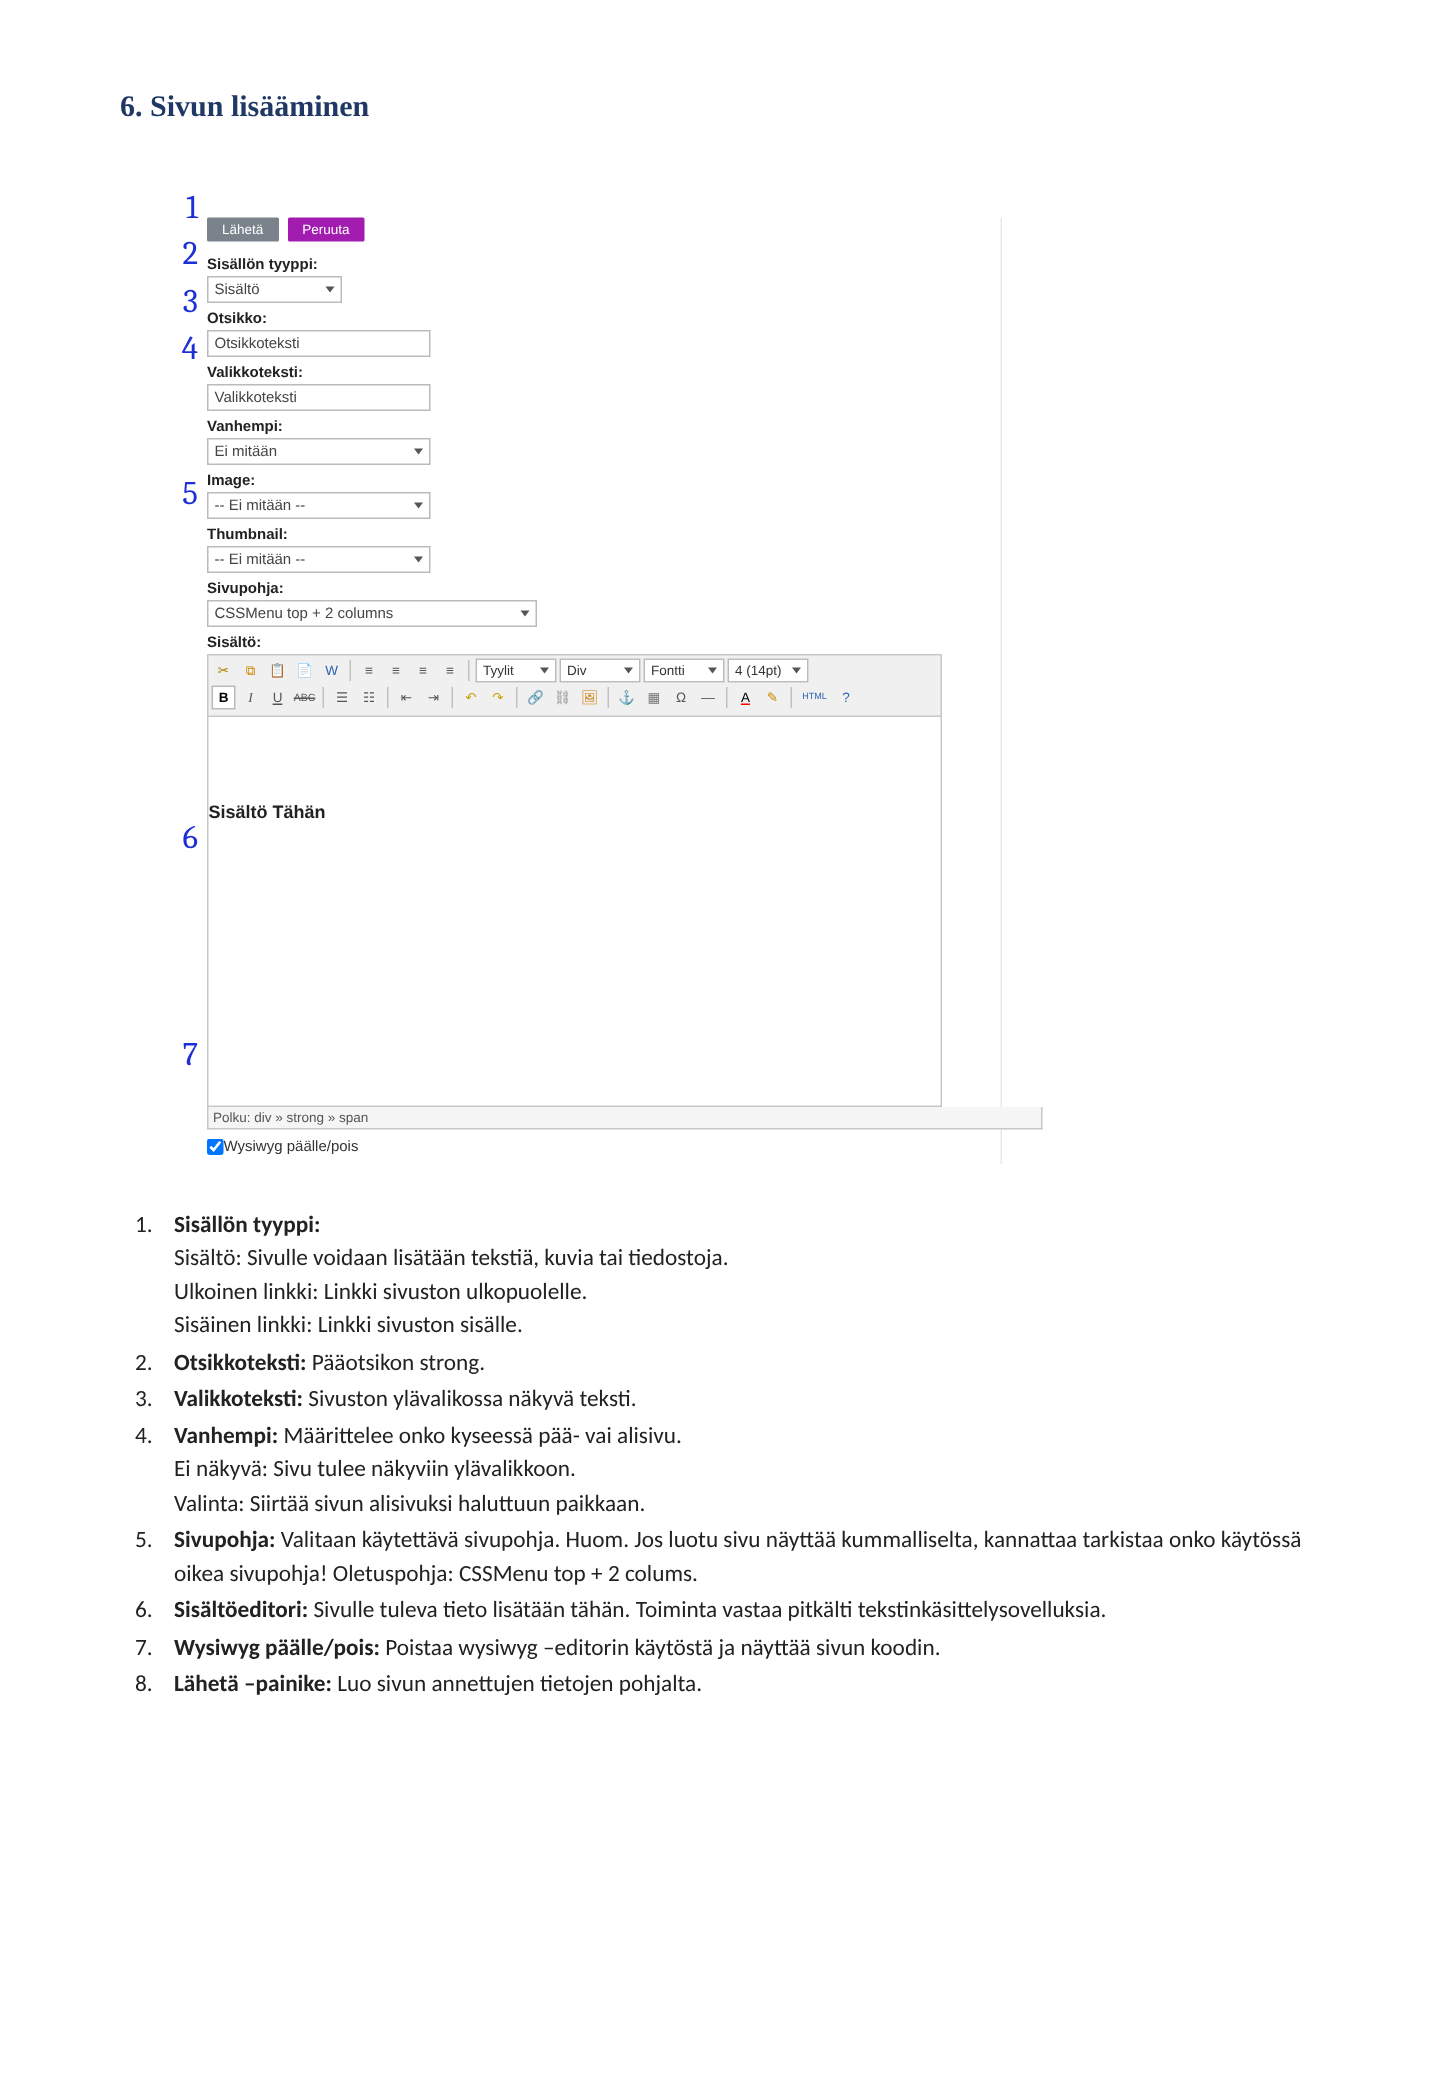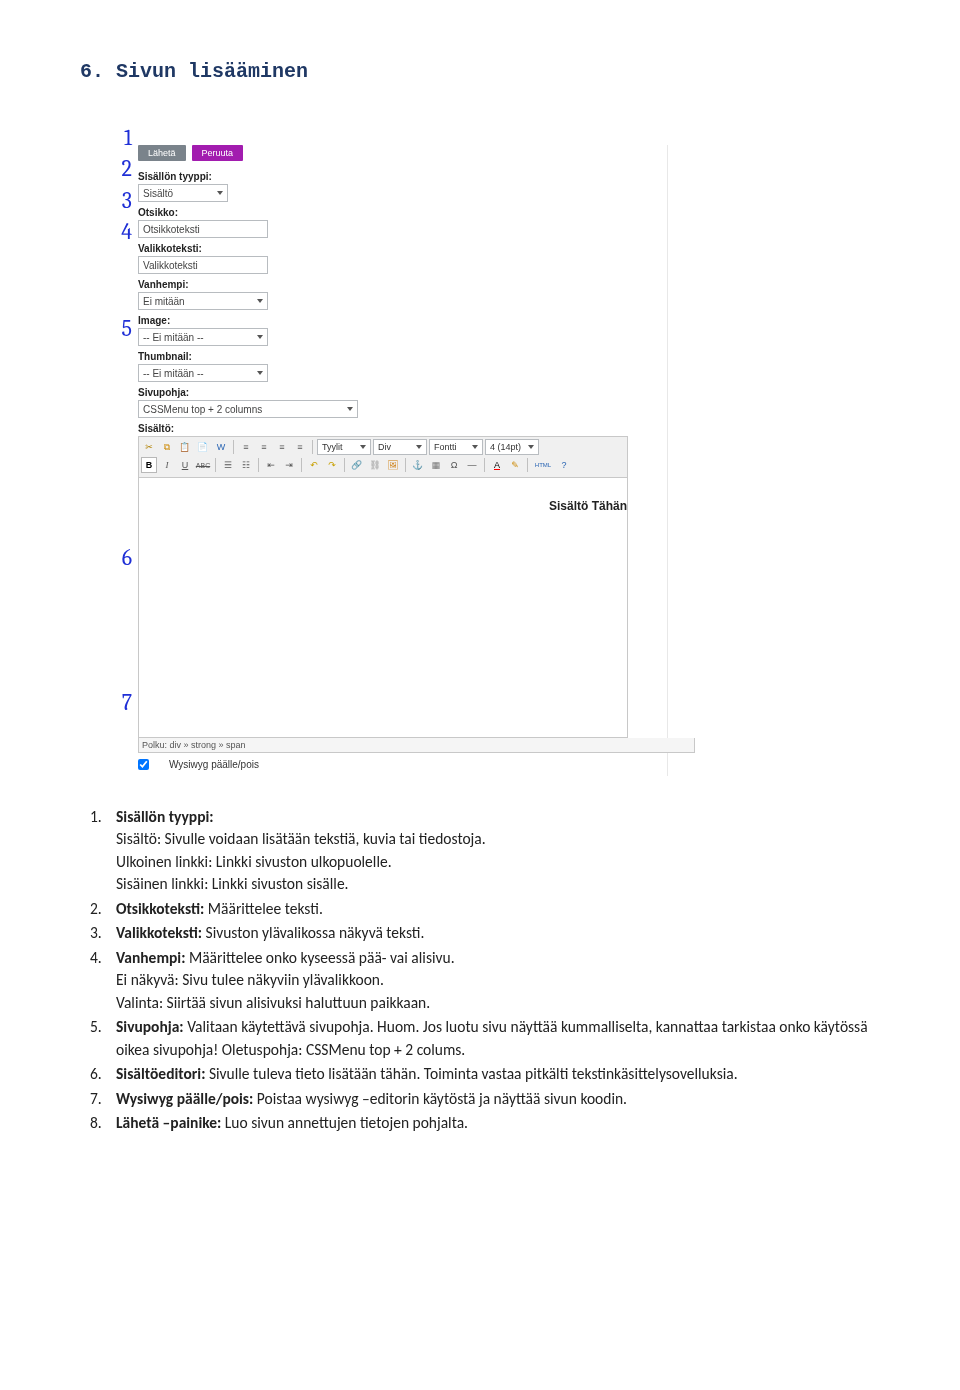--- a/index.html
+++ b/index.html
@@ -5,21 +5,21 @@
   * { box-sizing: border-box; margin: 0; padding: 0; }
   body {
     font-family: Calibri, "Segoe UI", Arial, sans-serif;
     font-size: 15px;
     color: #222;
     background: #fff;
     width: 960px;
     padding: 60px 80px 60px 80px;
   }
   h1.section-title {
-    font-family: Liberation Mono, monospace;
+    font-family: Liberation Serif, serif;
     color: #1f3864;
     font-size: 20px;
     font-weight: bold;
     margin-bottom: 18px;
   }
   
   .screenshot-wrap {
     display: flex;
     align-items: flex-start;
     margin-left: 30px;
@@ -68,21 +68,21 @@
   }
   .sel::after {
     content:"";
     width:0;height:0;
     border-left:3px solid transparent;
     border-right:3px solid transparent;
     border-top:4px solid #555;
     margin-left:6px;
   }
   .w-small { width:90px; }
-  .w-med { width:130px; }
+  .w-med { width:149px; }
   .w-lg { width:220px; }
   .toolbar {
     border:1px solid #c8c8c8;
     background:#f0f0f0;
     padding:2px;
     width:490px;
   }
   .tb-row { display:flex; align-items:center; gap:2px; margin-bottom:2px; flex-wrap:nowrap;}
   .tb-btn {
     width:16px; height:16px;
@@ -113,38 +113,38 @@
   .editor-body {
     border:1px solid #c8c8c8;
     border-top:none;
     width:490px;
     height:260px;
     background:#fff;
     font-family: Arial, sans-serif;
     font-size:12px;
     font-weight:bold;
     color:#222;
-    text-align:right;
-    padding-top:21px;
+    text-align:left;
+    padding-top:56px;
   }
   .pathbar {
     width:557px;
     border:1px solid #c8c8c8;
     border-top:none;
     background:#f5f5f5;
     font-size:9px;
     color:#555;
     padding:2px 3px;
   }
   .wys-row {
     margin-top:6px;
     font-size:10px;
     display:flex;
     align-items:flex-start;
-    gap:20px;
+    gap:0;
   }
   .wys-row input { width:11px; height:11px; }
   
   ol.body-list {
     list-style: none;
     counter-reset: item;
     margin-left: 10px;
     padding-left: 20px;
     font-size: 15.5px;
     line-height: 1.45;
@@ -301,21 +301,21 @@
   </div>
 </div>
 
 <ol class="body-list">
   <li>
     <b class="lead">Sisällön tyyppi:</b>
     <span class="sub">Sisältö: Sivulle voidaan lisätään tekstiä, kuvia tai tiedostoja.</span>
     <span class="sub">Ulkoinen linkki: Linkki sivuston ulkopuolelle.</span>
     <span class="sub">Sisäinen linkki: Linkki sivuston sisälle.</span>
   </li>
-  <li><b class="lead">Otsikkoteksti:</b> <span>Määrittelee teksti.</span></li>
+  <li><b class="lead">Otsikkoteksti:</b> <span>Pääotsikon strong.</span></li>
   <li><b class="lead">Valikkoteksti:</b> <span>Sivuston ylävalikossa näkyvä teksti.</span></li>
   <li>
     <b class="lead">Vanhempi:</b> <span>Määrittelee onko kyseessä pää- vai alisivu.</span>
     <span class="sub">Ei näkyvä: Sivu tulee näkyviin ylävalikkoon.</span>
     <span class="sub">Valinta: Siirtää sivun alisivuksi haluttuun paikkaan.</span>
   </li>
   <li><b class="lead">Sivupohja:</b> <span>Valitaan käytettävä sivupohja. Huom. Jos luotu sivu näyttää kummalliselta, kannattaa tarkistaa onko käytössä oikea sivupohja! Oletuspohja: CSSMenu top + 2 colums.</span></li>
   <li><b class="lead">Sisältöeditori:</b> <span>Sivulle tuleva tieto lisätään tähän. Toiminta vastaa pitkälti tekstinkäsittelysovelluksia.</span></li>
   <li><b class="lead">Wysiwyg päälle/pois:</b> <span>Poistaa wysiwyg –editorin käytöstä ja näyttää sivun koodin.</span></li>
   <li><b class="lead">Lähetä –painike:</b> <span>Luo sivun annettujen tietojen pohjalta.</span></li>

